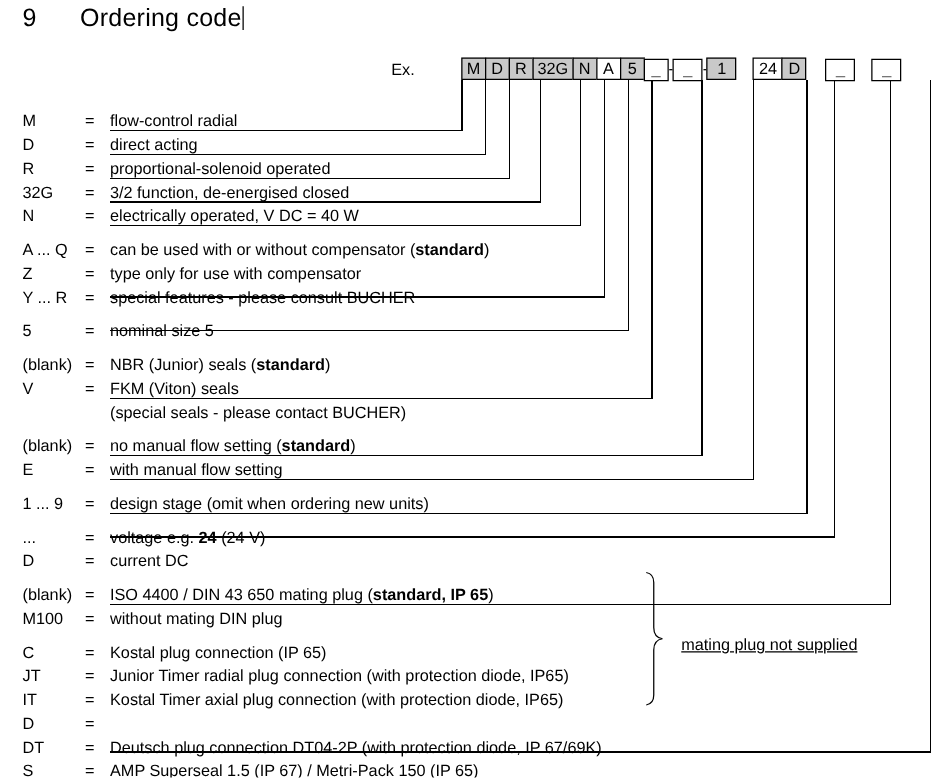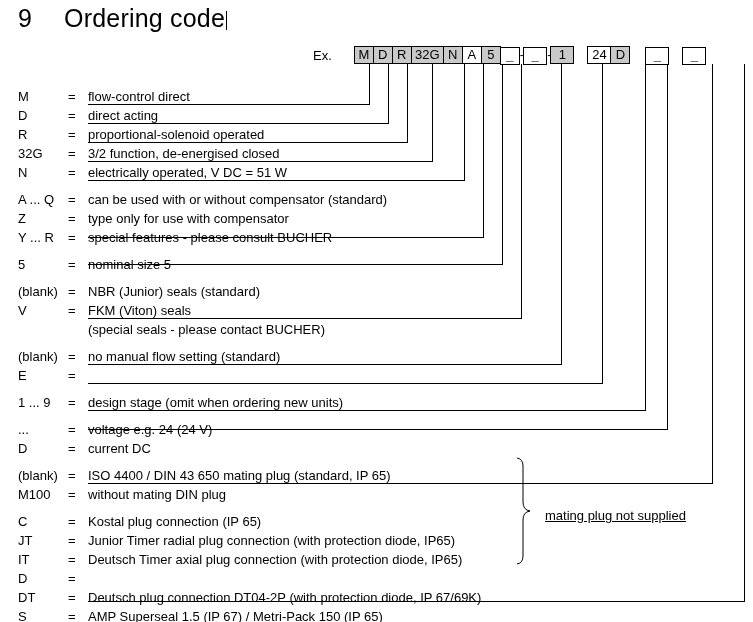--- a/index.html
+++ b/index.html
@@ -14,21 +14,21 @@
     font-family: "Liberation Sans", sans-serif;
     color: #000000;
     overflow: hidden;
   }
 
   
   #heading {
     position: absolute;
     left: 18px;
     top: 4px;
-    font-size: 25px;
+    font-size: 20px;
     letter-spacing: 0.2px;
     white-space: nowrap;
   }
   #heading .num { display: inline-block; width: 46px; }
   #heading .caret {
     display: inline-block;
     width: 1px;
     height: 19px;
     background: #000;
     vertical-align: -3px;
@@ -39,21 +39,21 @@
   #ex-row {
     position: absolute;
     left: 313px;
     top: 45px;
     height: 20px;
     display: flex;
     align-items: center;
   }
   #ex-label {
     font-size: 13px;
-    margin-right: 23px;
+    margin-right: 38px;
     line-height: 1;
   }
   .code-box {
     height: 18px;
     box-sizing: border-box;
     border: 1px solid #000;
     margin-left: -1px;
     font-size: 13px;
     line-height: 16px;
     text-align: center;
@@ -101,21 +101,21 @@
   .eq-col {
     position: absolute;
     left: 68px;
     top: 1px;
   }
   .desc-col {
     position: absolute;
     left: 88px;
     top: 1px;
   }
-  .desc-col b { font-weight: normal; }
+  .desc-col b { font-weight: bold; }
 
   
   .spacer { height: 8px; }
 
   
   #leaders {
     position: absolute;
     left: 0;
     top: 0;
     width: 753px;
@@ -142,41 +142,41 @@
 
 <div id="ex-row">
   <span id="ex-label">Ex.</span>
   <span id="ex-boxes"><span class="code-box w1 shaded" style="display: inline-block;">M</span><span class="code-box w1 shaded" style="display: inline-block;">D</span><span class="code-box w1 shaded" style="display: inline-block;">R</span><span class="code-box w3 shaded" style="display: inline-block;">32G</span><span class="code-box w1 shaded" style="display: inline-block;">N</span><span class="code-box w1" style="display: inline-block;">A</span><span class="code-box w1 shaded" style="display: inline-block;">5</span><span class="code-box w1 blank" style="display: inline-block;"></span><span class="dash">-</span><span class="code-box w2 blank" style="display: inline-block;"></span><span class="dash">-</span><span class="code-box w2 shaded" style="display: inline-block;">1</span><span class="gap-md" style="display: inline-block; width: 14px;"></span><span class="code-box w2" style="display: inline-block;">24</span><span class="code-box w1 shaded" style="display: inline-block;">D</span><span class="gap-lg" style="display: inline-block; width: 16px;"></span><span class="code-box w2 blank" style="display: inline-block;"></span><span class="gap-md" style="display: inline-block; width: 14px;"></span><span class="code-box w2 blank" style="display: inline-block;"></span></span>
 </div>
 
 <div id="legend">
     <div class="row">
       <span class="code-col">M</span>
       <span class="eq-col">=</span>
-      <span class="desc-col">flow-control direct</span>
+      <span class="desc-col">flow-control radial</span>
     </div>
     <div class="row">
       <span class="code-col">D</span>
       <span class="eq-col">=</span>
       <span class="desc-col">direct acting</span>
     </div>
     <div class="row">
       <span class="code-col">R</span>
       <span class="eq-col">=</span>
       <span class="desc-col">proportional-solenoid operated</span>
     </div>
     <div class="row">
       <span class="code-col">32G</span>
       <span class="eq-col">=</span>
       <span class="desc-col">3/2 function, de-energised closed</span>
     </div>
     <div class="row">
       <span class="code-col">N</span>
       <span class="eq-col">=</span>
-      <span class="desc-col">electrically operated, V DC = 51  W</span>
+      <span class="desc-col">electrically operated, V DC = 40  W</span>
     </div>
     <div class="spacer"></div>
     <div class="row">
       <span class="code-col">A ... Q</span>
       <span class="eq-col">=</span>
       <span class="desc-col"><span>can be used with or without compensator (</span><b>standard</b><span>)</span></span>
     </div>
     <div class="row">
       <span class="code-col">Z</span>
       <span class="eq-col">=</span>
@@ -210,20 +210,21 @@
     </div>
     <div class="spacer"></div>
     <div class="row">
       <span class="code-col">(blank)</span>
       <span class="eq-col">=</span>
       <span class="desc-col"><span>no manual flow setting (</span><b>standard</b><span>)</span></span>
     </div>
     <div class="row">
       <span class="code-col">E</span>
       <span class="eq-col">=</span>
+      <span class="desc-col">with manual flow setting</span>
     </div>
     <div class="spacer"></div>
     <div class="row">
       <span class="code-col">1 ... 9</span>
       <span class="eq-col">=</span>
       <span class="desc-col">design stage (omit when ordering new units)</span>
     </div>
     <div class="spacer"></div>
     <div class="row">
       <span class="code-col">...</span>
@@ -253,21 +254,21 @@
       <span class="desc-col">Kostal plug connection (IP 65)</span>
     </div>
     <div class="row">
       <span class="code-col">JT</span>
       <span class="eq-col">=</span>
       <span class="desc-col">Junior Timer radial plug connection (with protection diode, IP65)</span>
     </div>
     <div class="row">
       <span class="code-col">IT</span>
       <span class="eq-col">=</span>
-      <span class="desc-col">Deutsch Timer axial plug connection (with protection diode, IP65)</span>
+      <span class="desc-col">Kostal Timer axial plug connection (with protection diode, IP65)</span>
     </div>
     <div class="row">
       <span class="code-col">D</span>
       <span class="eq-col">=</span>
     </div>
     <div class="row">
       <span class="code-col">DT</span>
       <span class="eq-col">=</span>
       <span class="desc-col">Deutsch plug connection DT04-2P (with protection diode, IP 67/69K)</span>
     </div>

